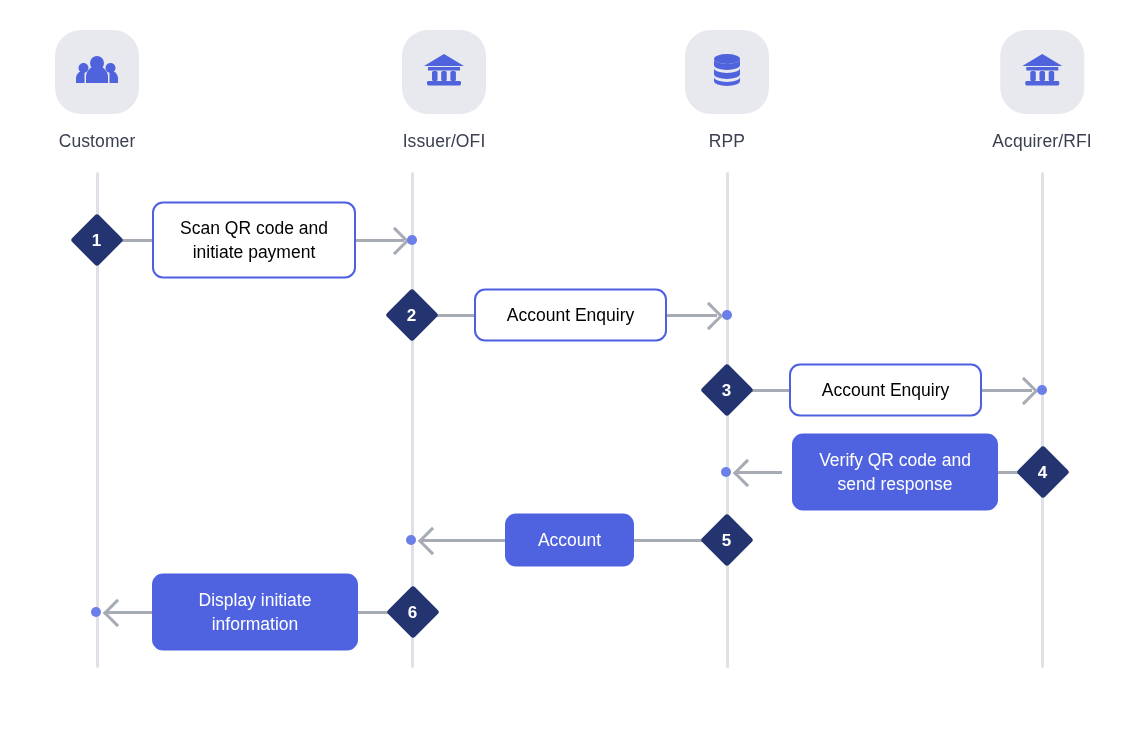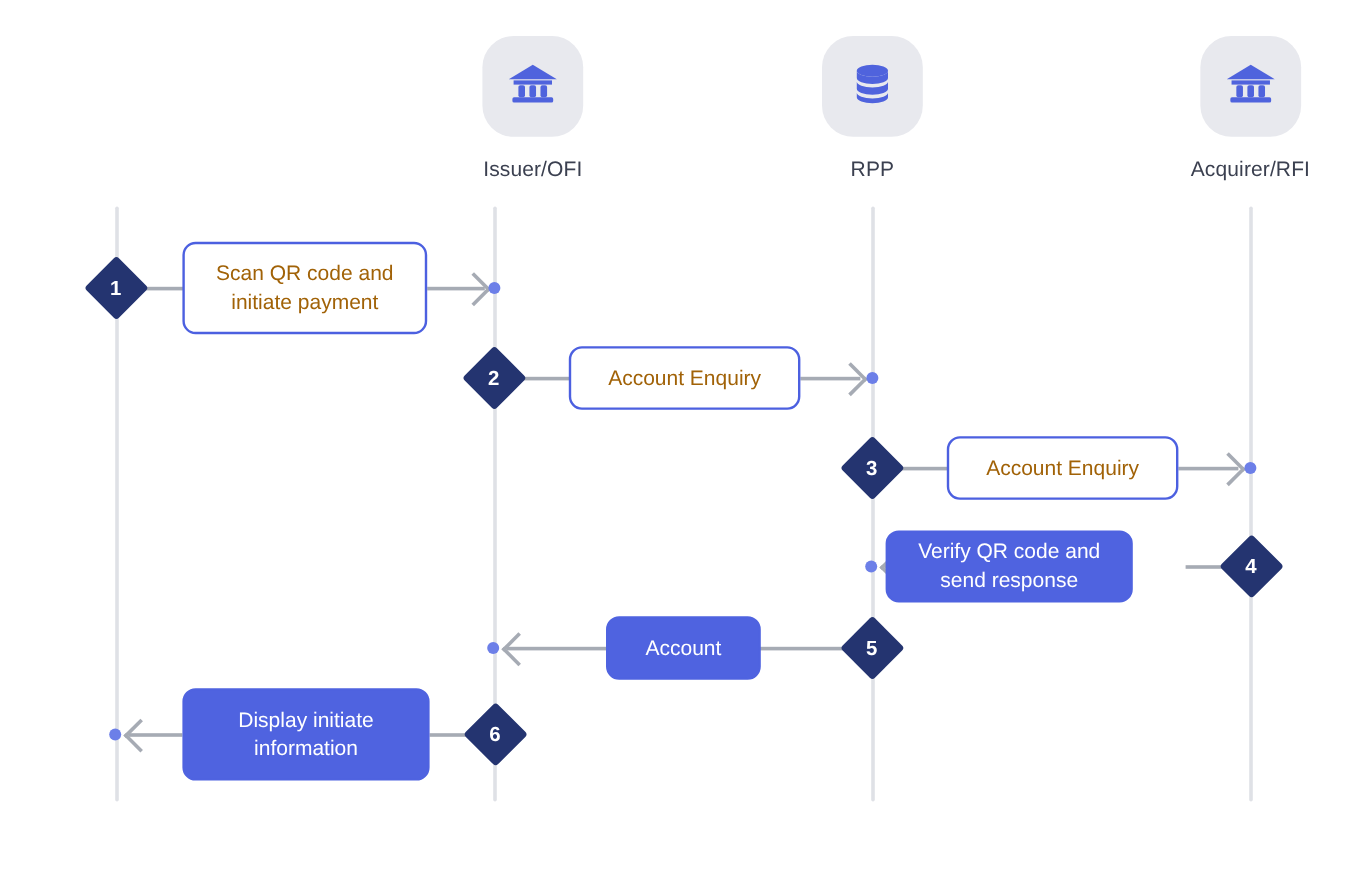--- a/index.html
+++ b/index.html
@@ -113,38 +113,53 @@
     text-align: center;
     box-sizing: border-box;
     transform: translateY(-50%);
     padding: 0 14px;
     font-size: 17.5px;
     line-height: 1.35;
   }
   .msg-box.outline {
     background: #ffffff;
     border: 2.2px solid #4c60e0;
-    color: #a16207;
+    color: #000000;
   }
   .msg-box.filled {
     background: #4f63e0;
     border: 2.2px solid #4f63e0;
     color: #ffffff;
   }
 </style>
 </head>
 <body>
 
 <div id="diagram">
 
   <div class="lifeline" style="left:95.5px;  top:172px; height:496px;"></div>
   <div class="lifeline" style="left:410.5px; top:172px; height:496px;"></div>
   <div class="lifeline" style="left:725.5px; top:172px; height:496px;"></div>
   <div class="lifeline" style="left:1040.5px;top:172px; height:496px;"></div>
 
+  <div class="lane-head" style="left:97px; top:30px;">
+    <div class="lane-tile">
+      <span>
+        <svg width="44" height="44" viewBox="0 0 44 44">
+          <circle cx="22" cy="15" r="7" fill="#4f63dd"></circle>
+          <path d="M11 35 v-6 a11 11 0 0 1 22 0 v6 z" fill="#4f63dd"></path>
+          <circle cx="8.5" cy="20" r="5" fill="#4f63dd"></circle>
+          <path d="M1 35 v-5 a7.5 7.5 0 0 1 8.5 -7.2 v12.2 z" fill="#4f63dd"></path>
+          <circle cx="35.5" cy="20" r="5" fill="#4f63dd"></circle>
+          <path d="M43 35 v-5 a7.5 7.5 0 0 0 -8.5 -7.2 v12.2 z" fill="#4f63dd"></path>
+        </svg>
+      </span>
+    </div>
+    <div class="lane-label">Customer</div>
+  </div>
 
   <div class="lane-head" style="left:412px; top:30px;margin-left:32px;">
     <div class="lane-tile">
       <span>
         <svg width="44" height="44" viewBox="0 0 44 44">
           <path d="M22 6 L42 18 H2 Z" fill="#4f63dd"></path>
           <rect x="6" y="19" width="32" height="3.5" fill="#4f63dd"></rect>
           <rect x="10" y="23" width="5.5" height="10" rx="1.6" fill="#4f63dd"></rect>
           <rect x="19.2" y="23" width="5.5" height="10" rx="1.6" fill="#4f63dd"></rect>
           <rect x="28.4" y="23" width="5.5" height="10" rx="1.6" fill="#4f63dd"></rect>
@@ -225,21 +240,21 @@
   </div>
 
   <div class="msg-row" style="left:0; top:472px;">
     <div class="track" style="left:737px; width:45px;"></div>
     <div class="track" style="left:988px; width:38px;"></div>
     <div class="arrow-head left" style="left:737px;"></div>
     <div class="endpoint-dot" style="left:721px;"></div>
     <div class="step-badge" style="left:1043px; top:0;">
       <span>4</span>
     </div>
-    <div class="msg-box filled" style="left:738px; top:0; width:206px; height:60px;">
+    <div class="msg-box filled" style="left:792px; top:0; width:206px; height:77px;">
       <span>Verify QR code and send response</span>
     </div>
   </div>
 
   <div class="msg-row" style="left:0; top:540px;">
     <div class="track" style="left:422px; width:85px;"></div>
     <div class="track" style="left:633px; width:74px;"></div>
     <div class="arrow-head left" style="left:422px;"></div>
     <div class="endpoint-dot" style="left:406px;"></div>
     <div class="step-badge" style="left:727px; top:0;">

